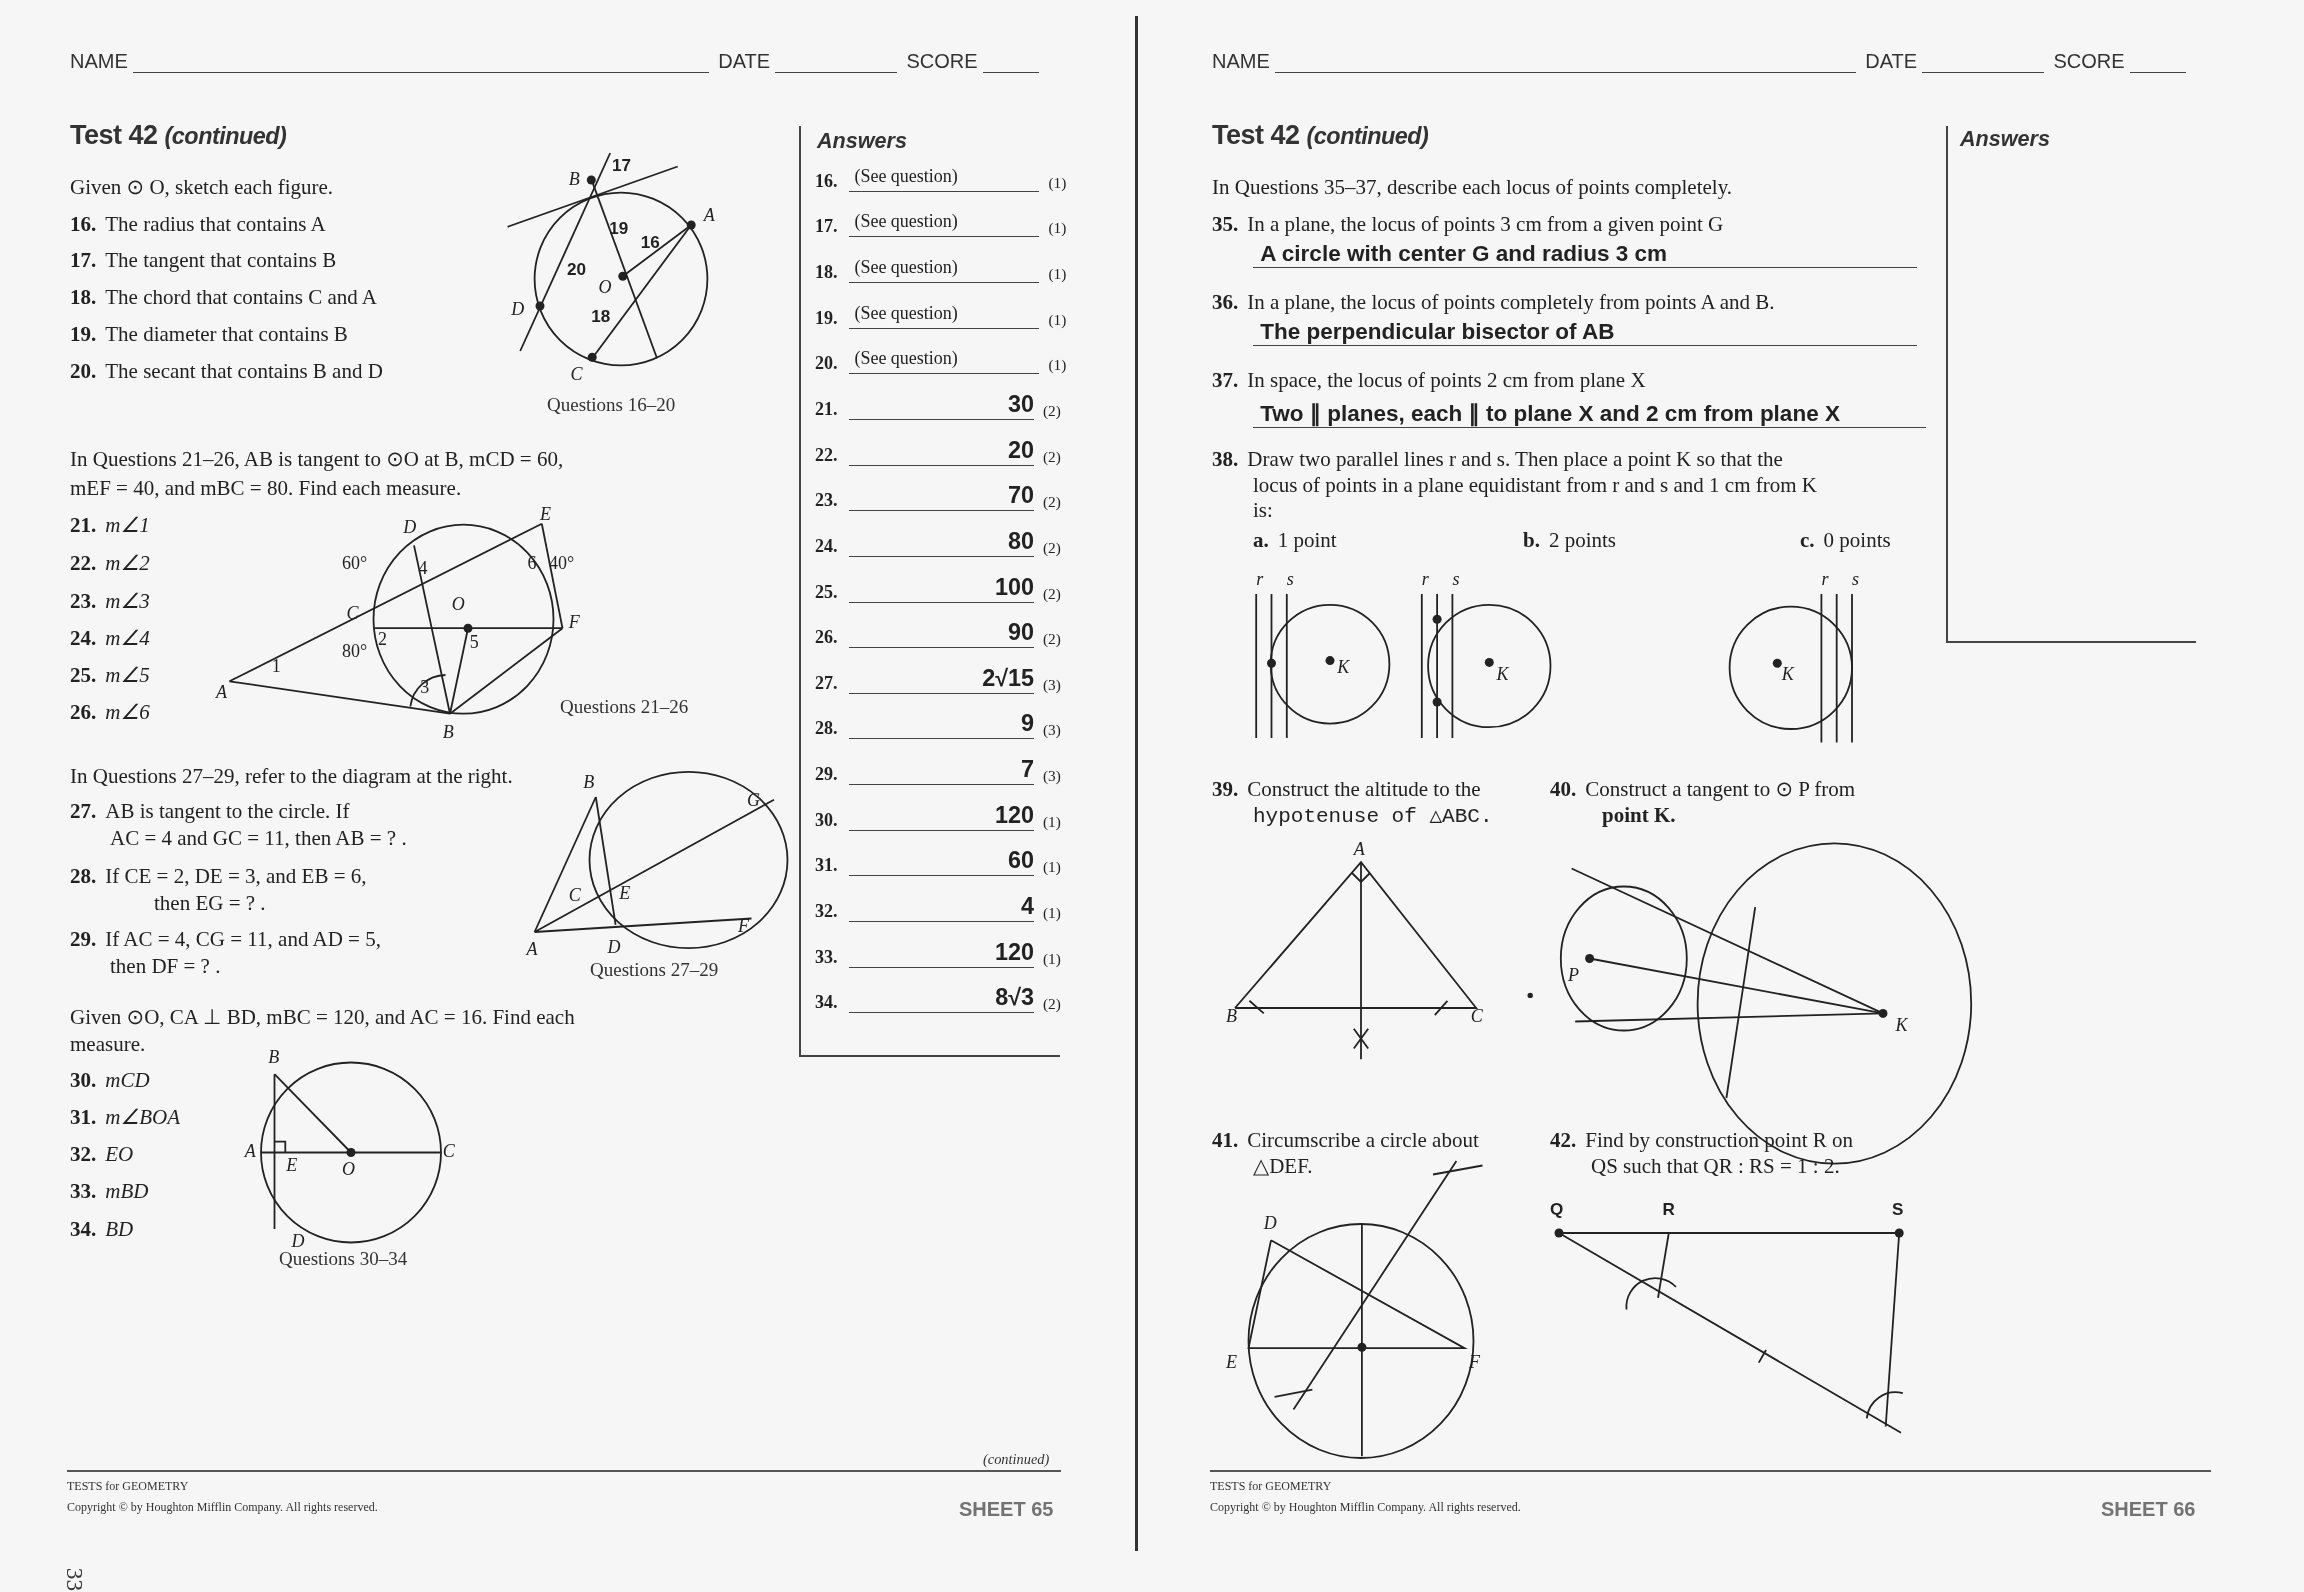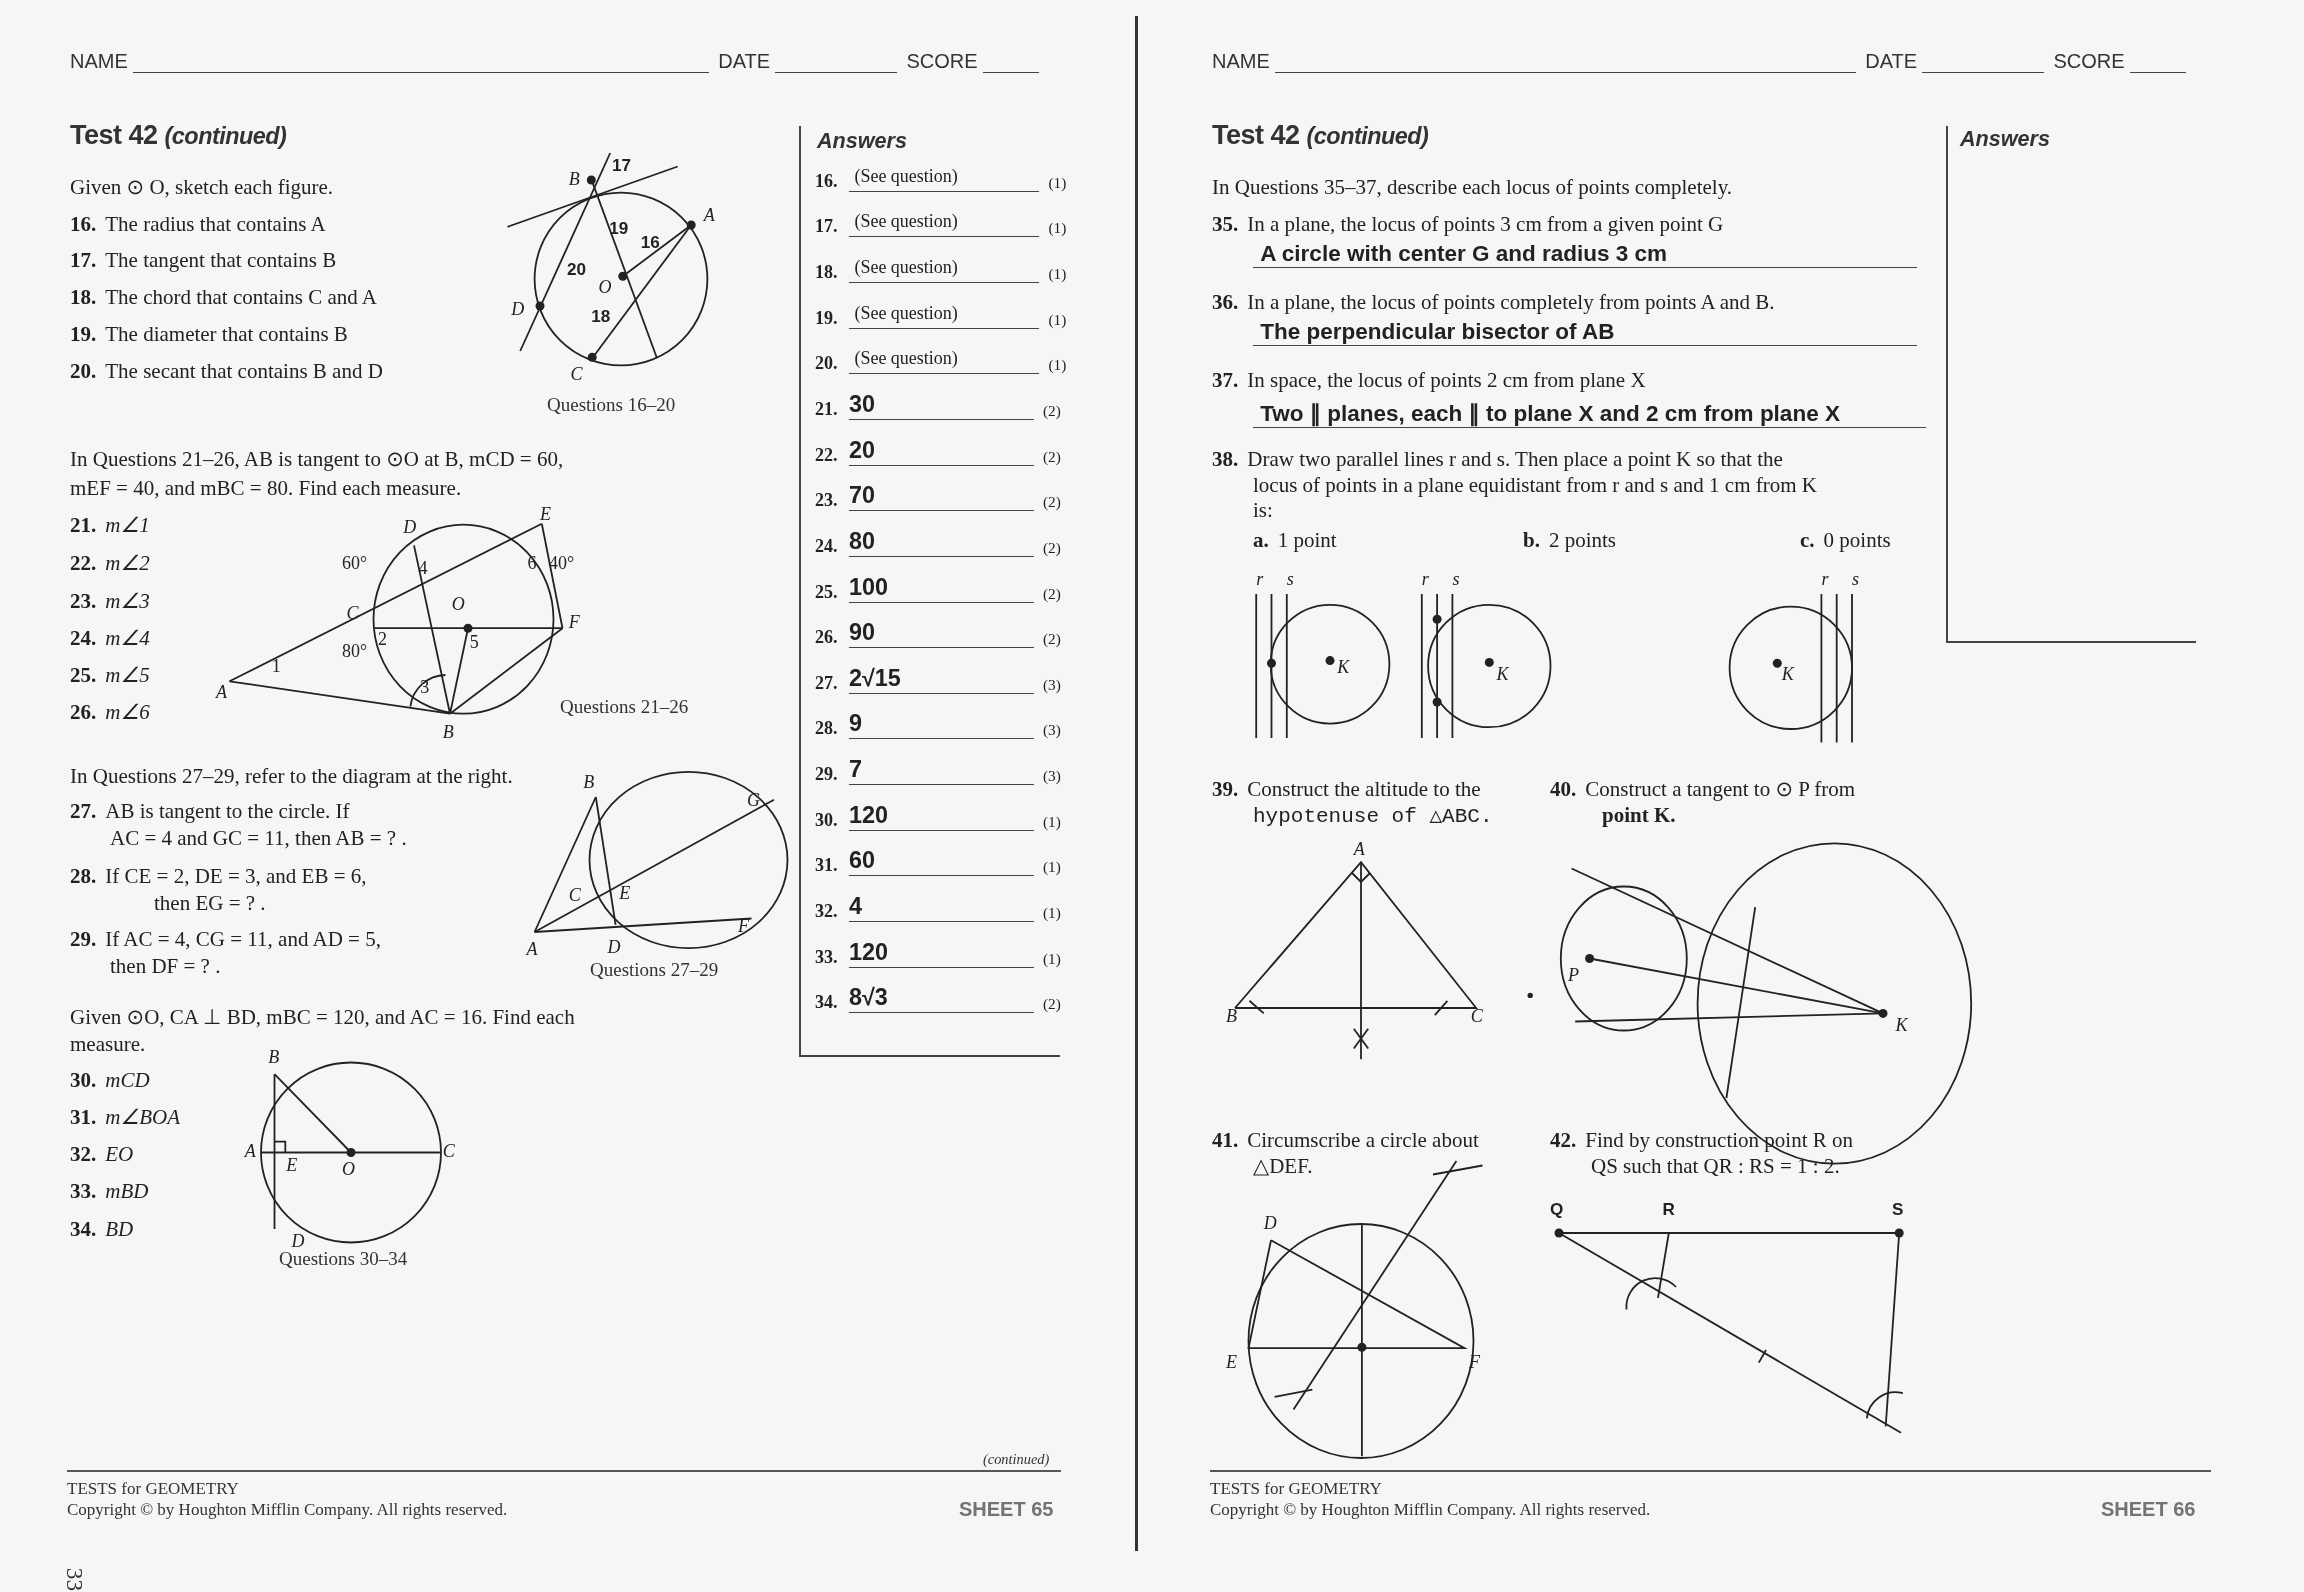--- a/index.html
+++ b/index.html
@@ -14,28 +14,28 @@
   .title{position:absolute;top:120px;font-family:"Liberation Sans",sans-serif;font-weight:bold;font-size:27px;color:#333;letter-spacing:-0.5px;}
   .title i{font-size:23.4px;}
   .txt{position:absolute;font-size:21px;line-height:27px;color:#222;}
   .q{position:absolute;font-size:21px;color:#222;white-space:nowrap;}
   .q b{font-weight:bold;margin-right:9px;}
   .it{font-style:italic;}
   .ans-box{position:absolute;border-left:2.7px solid #444;border-bottom:2.7px solid #444;}
   .ans-title{position:absolute;font-family:"Liberation Sans",sans-serif;font-weight:bold;font-style:italic;font-size:21.6px;color:#333;}
   .arow{position:absolute;display:flex;align-items:flex-end;font-size:18px;}
   .arow .num{font-weight:bold;width:34px;}
-  .arow .val{border-bottom:1.8px solid #444;text-align:left;height:27px;line-height:25px;}
+  .arow .val{border-bottom:1.8px solid #444;text-align:right;height:27px;line-height:25px;}
   .arow .val.see{font-size:18px;text-align:left;padding-left:5.4px;}
   .arow .val.bold{font-family:"Liberation Sans",sans-serif;font-weight:bold;font-size:23.4px;}
   .arow .pts{font-size:15.3px;margin-left:9px;}
   .handans{position:absolute;font-family:"Liberation Sans",sans-serif;font-weight:bold;font-size:22.5px;color:#222;border-bottom:1.8px solid #444;padding-left:7.2px;white-space:nowrap;}
   .cap{position:absolute;font-size:19px;color:#333;}
   .foot-rule{position:absolute;height:1.8px;background:#555;}
-  .foot{position:absolute;font-size:17px;color:#333;}
+  .foot{position:absolute;font-size:12px;color:#333;}
   .sheet{position:absolute;font-family:"Liberation Sans",sans-serif;font-weight:bold;font-size:20px;color:#737373;}
   svg{position:absolute;overflow:visible;}
   svg text{font-family:"Liberation Serif",serif;font-style:italic;font-size:20px;fill:#222;}
   svg text.bn{font-family:"Liberation Sans",sans-serif;font-style:normal;font-weight:bold;font-size:19px;}
   svg text.rn{font-style:normal;}
 </style>
 </head>
 <body>
 
 <div class="page left">

